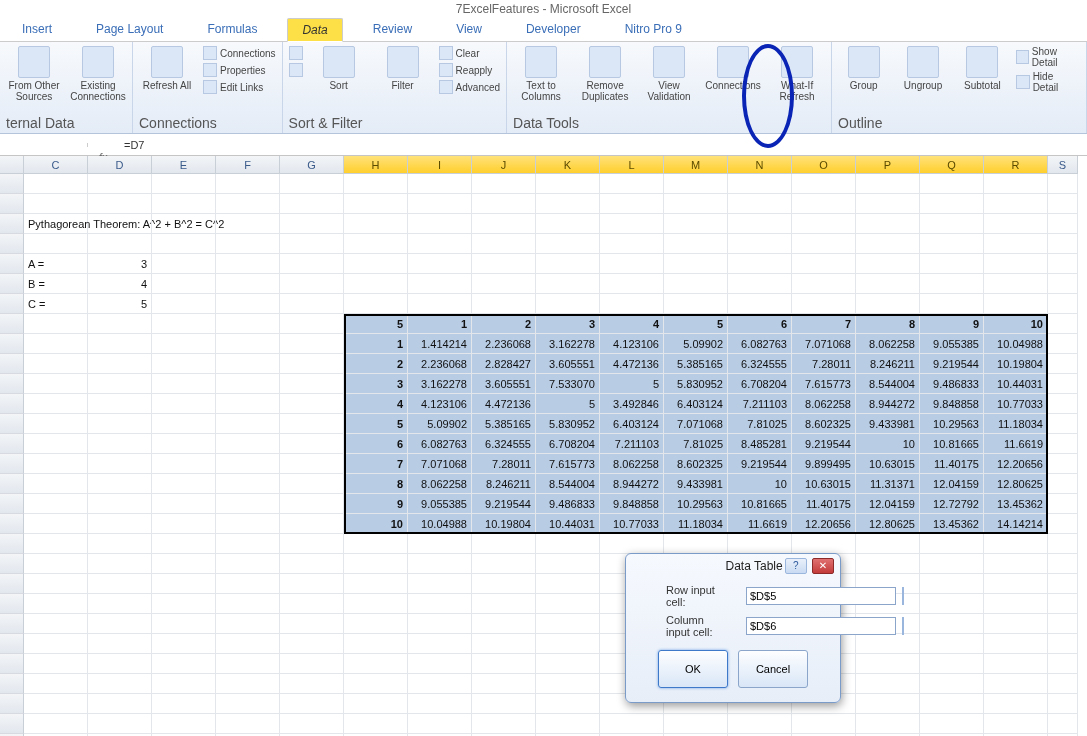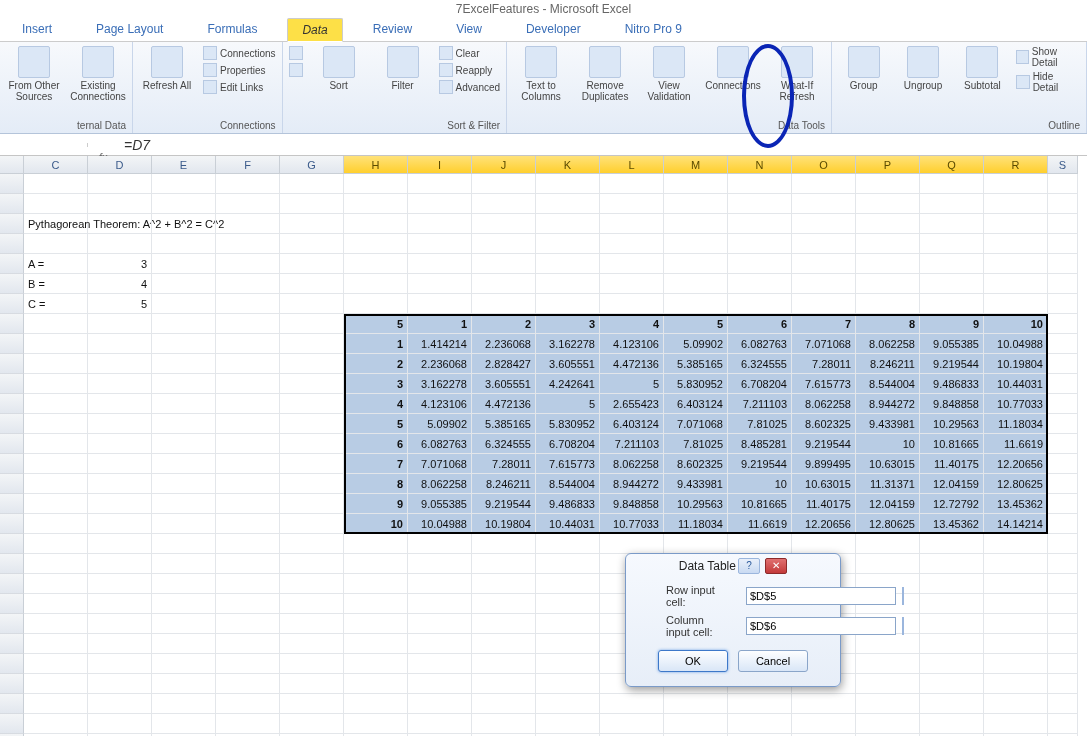--- a/index.html
+++ b/index.html
@@ -10,58 +10,58 @@
 
 
 .tabs { display: flex; gap: 16px; border-bottom: 1px solid #ccc; padding-left: 8px; font-size: 12px; }
 .tab { padding: 4px 14px; color: #3a6eb7; cursor: pointer; }
 .tab.active { border: 1px solid #ccc; border-bottom: 1px solid #fff; background: #fde047; margin-bottom: -1px; border-radius: 2px 2px 0 0; color: #333; font-style: italic; }
 
 
 .ribbon { display: flex; background: linear-gradient(#f7f9fc,#e4ecf7); border-bottom: 1px solid #b4c4da; height: 92px; }
 .group { border-right: 1px solid #c9d6ea; padding: 2px 6px 0 6px; display: flex; flex-direction: column; justify-content: space-between; }
 .group-row { display: flex; align-items: flex-start; gap: 8px; }
-.group-label { text-align: right; font-size: 10px; color: #555; padding: 2px 0; }
+.group-label { text-align: left; font-size: 14px; color: #555; padding: 2px 0; }
 .big-btn { display: flex; flex-direction: column; align-items: center; gap: 2px; padding: 2px 2px; width: 56px; cursor: pointer; }
 .big-btn .icon { width: 32px; height: 32px; background: #dbe7f6; border: 1px solid #b7c9e2; border-radius: 2px; }
 .big-btn span { font-size: 10px; text-align: center; line-height: 11px; color: #444; }
 .small-col { display: flex; flex-direction: column; gap: 3px; padding-top: 2px; }
 .small-btn { display: flex; align-items: center; gap: 3px; cursor: pointer; font-size: 10px; color: #444; }
 .small-btn .sicon { width: 14px; height: 14px; background: #dbe7f6; border: 1px solid #b7c9e2; }
 
 .whatif-highlight { position: absolute; left: 742px; top: 44px; width: 52px; height: 104px; border: 4px solid #0a25b5; border-radius: 50%; pointer-events: none; }
 
 
 .formula-bar { display: flex; align-items: center; border-bottom: 1px solid #c5c5c5; height: 22px; background: #fff; }
 .name-box { width: 88px; border-right: 1px solid #ccc; padding: 2px 6px; font-size: 11px; }
 .fx { width: 30px; text-align: center; font-style: italic; color: #666; margin-top: 25px; }
-.formula-input { flex: 1; padding: 2px 6px; font-size: 14px; font-style: italic; }
+.formula-input { flex: 1; padding: 2px 6px; font-size: 11px; }
 
 
 .grid { display: grid; background: #fff; }
 .col-header { background: linear-gradient(#f3f5f7,#e2e7ee); border-right: 1px solid #c9cfd6; border-bottom: 1px solid #c9cfd6; text-align: center; font-size: 11px; color: #3a5a8a; height: 18px; line-height: 18px; }
 .col-header.sel { background: linear-gradient(#ffe27a,#ffcf2d); color: #5b4b00; }
 .row-header { background: linear-gradient(#f3f5f7,#e2e7ee); border-right: 1px solid #c9cfd6; border-bottom: 1px solid #d7dbe1; text-align: center; font-size: 10px; color: #555; height: 20px; line-height: 20px; width: 24px; }
 .cell { border-right: 1px solid #e3e6ea; border-bottom: 1px solid #e3e6ea; height: 20px; line-height: 20px; padding: 0 4px; text-align: right; font-size: 11px; color: #111; white-space: nowrap; overflow: hidden; }
 .cell.left { text-align: left; }
 .cell.blue { background: #b8cce4; }
 
 
 .dialog { position: absolute; left: 625px; top: 553px; width: 216px; background: linear-gradient(#f6f9fe,#e7eef8); border: 1px solid #7a9ac8; border-radius: 6px; box-shadow: 1px 3px 10px rgba(0,0,0,0.4); }
-.dialog-title { display: flex; justify-content: center; align-items: center; padding: 4px 6px; font-size: 12px; color: #222; }
+.dialog-title { display: flex; justify-content: flex-end; align-items: center; padding: 4px 6px; font-size: 12px; color: #222; }
 .dialog-title .btns span { display: inline-block; width: 22px; height: 16px; margin-left: 2px; border-radius: 2px; text-align: center; line-height: 14px; font-size: 10px; }
 .dialog-title .help { background: linear-gradient(#e9f0fa,#c9daf2); border:1px solid #9bb6dd; color:#2b5a9c; }
 .dialog-title .close { background: linear-gradient(#e07070,#c33a3a); border:1px solid #8c2a2a; color:#fff; }
 .dialog-body { padding: 6px 10px 4px 10px; font-size: 11px; }
 .dlg-row { display: flex; align-items: center; gap: 6px; margin-bottom: 6px; }
 .dlg-row label { flex: 0 0 92px; text-align: left; padding-left: 30px; }
 .dlg-row input { flex: 1; border: 1px solid #8aa5c9; padding: 2px 3px; font-size: 11px; background:#fff;margin-left:12px; }
 .dlg-row .refbtn { width: 18px; height: 18px; background: #eef4fd; border: 1px solid #9bb6dd; }
 .dlg-btns { display: flex; justify-content: center; gap: 10px; padding: 6px 0 10px 0; }
-.dlg-btns button { width: 70px; height: 22px; border: 1px solid #8aa5c9; background: linear-gradient(#fdfeff,#d9e6f7); border-radius: 3px; font-size: 11px; cursor: pointer; }
+.dlg-btns button { width: 70px; height: 38px; border: 1px solid #8aa5c9; background: linear-gradient(#fdfeff,#d9e6f7); border-radius: 3px; font-size: 11px; cursor: pointer; }
 .dlg-btns button.ok { border: 1px solid #3d78c9; box-shadow: 0 0 3px #6fa3e6; }
 </style>
 </head>
 <body>
 
 <div class="title-bar">7ExcelFeatures  -  Microsoft Excel</div>
 
 <div class="tabs" id="tabs">
     <div class="tab">Insert</div>
     <div class="tab">Page Layout</div>
@@ -408,40 +408,40 @@
     <div class="cell"></div>
     <div class="row-header"></div>
     <div class="cell"></div>
     <div class="cell"></div>
     <div class="cell"></div>
     <div class="cell"></div>
     <div class="cell"></div>
     <div class="cell blue" style="font-weight: bold;">3</div>
     <div class="cell blue">3.162278</div>
     <div class="cell blue">3.605551</div>
-    <div class="cell blue">4.242641</div>
+    <div class="cell blue">7.533070</div>
     <div class="cell blue">5</div>
     <div class="cell blue">5.830952</div>
     <div class="cell blue">6.708204</div>
     <div class="cell blue">7.615773</div>
     <div class="cell blue">8.544004</div>
     <div class="cell blue">9.486833</div>
     <div class="cell blue">10.44031</div>
     <div class="cell"></div>
     <div class="row-header"></div>
     <div class="cell"></div>
     <div class="cell"></div>
     <div class="cell"></div>
     <div class="cell"></div>
     <div class="cell"></div>
     <div class="cell blue" style="font-weight: bold;">4</div>
     <div class="cell blue">4.123106</div>
     <div class="cell blue">4.472136</div>
     <div class="cell blue">5</div>
-    <div class="cell blue">2.655423</div>
+    <div class="cell blue">3.492846</div>
     <div class="cell blue">6.403124</div>
     <div class="cell blue">7.211103</div>
     <div class="cell blue">8.062258</div>
     <div class="cell blue">8.944272</div>
     <div class="cell blue">9.848858</div>
     <div class="cell blue">10.77033</div>
     <div class="cell"></div>
     <div class="row-header"></div>
     <div class="cell"></div>
     <div class="cell"></div>

